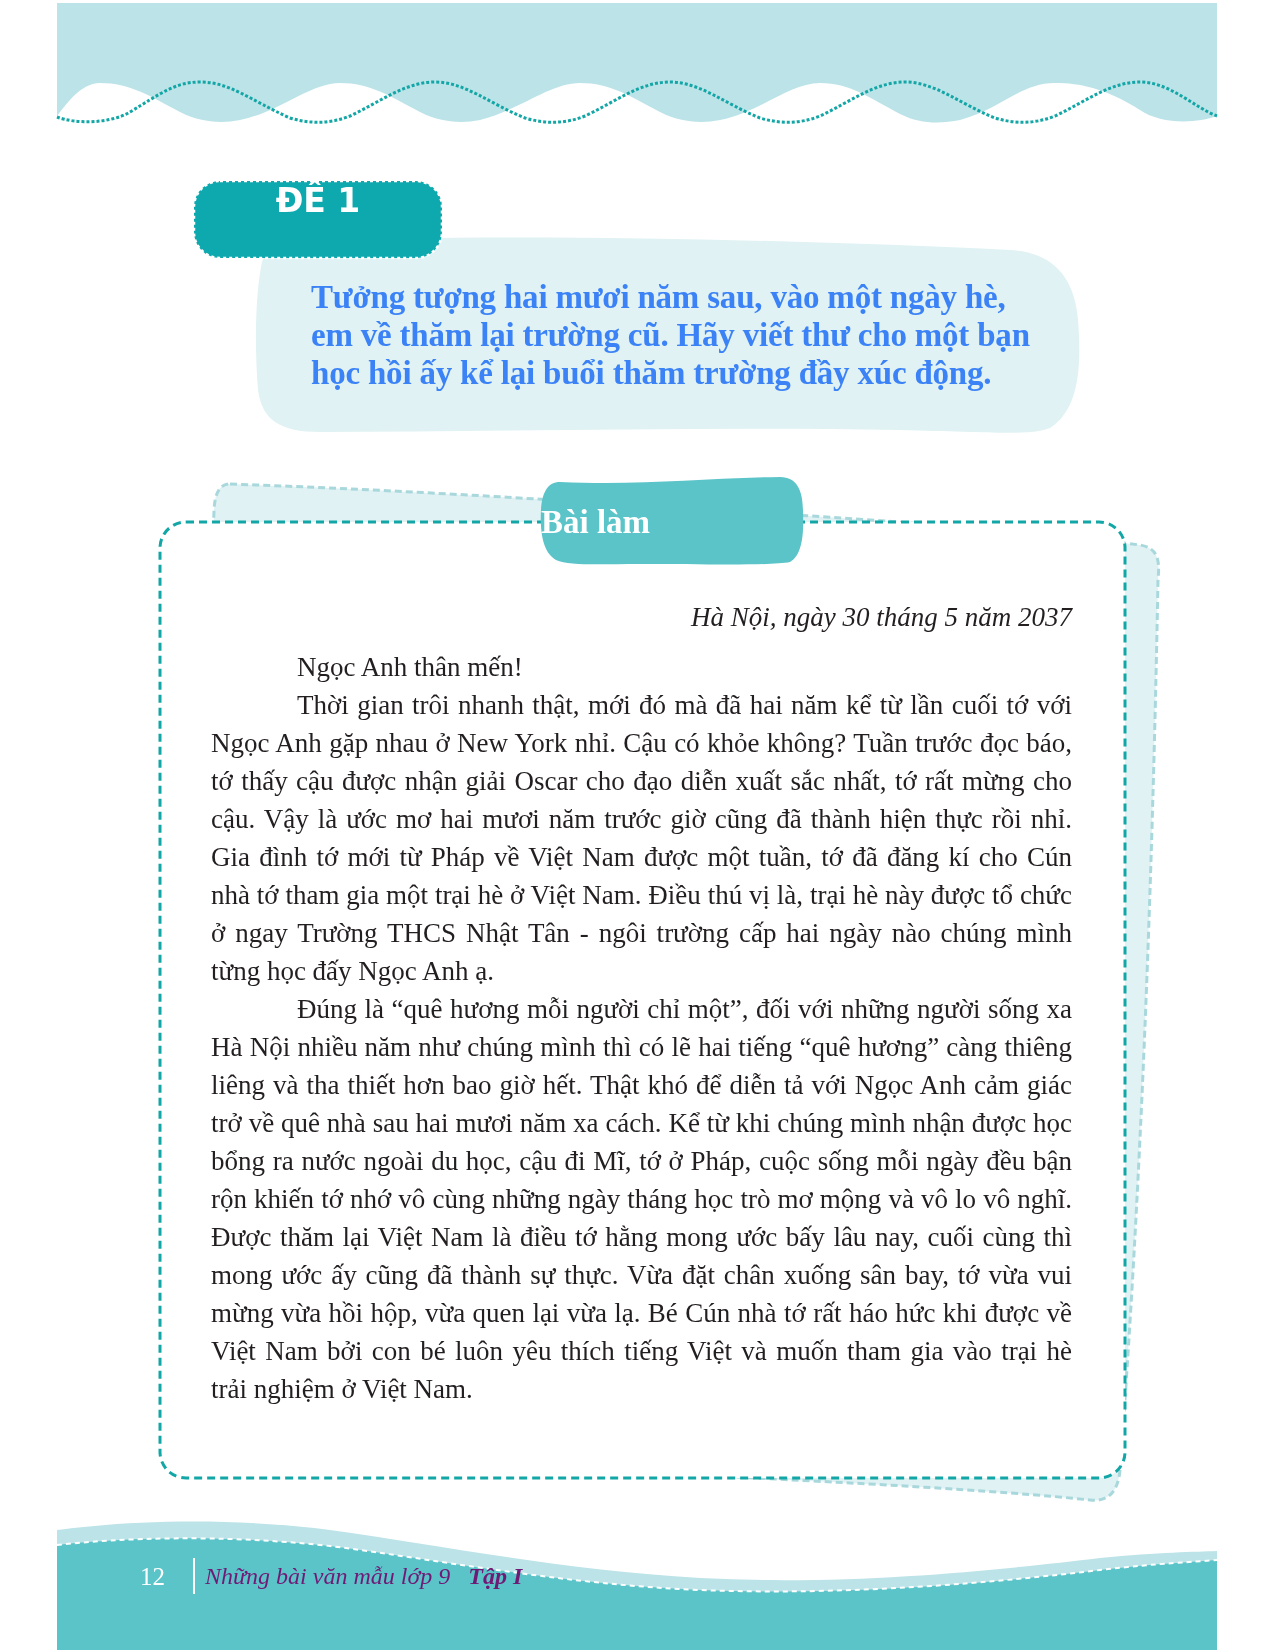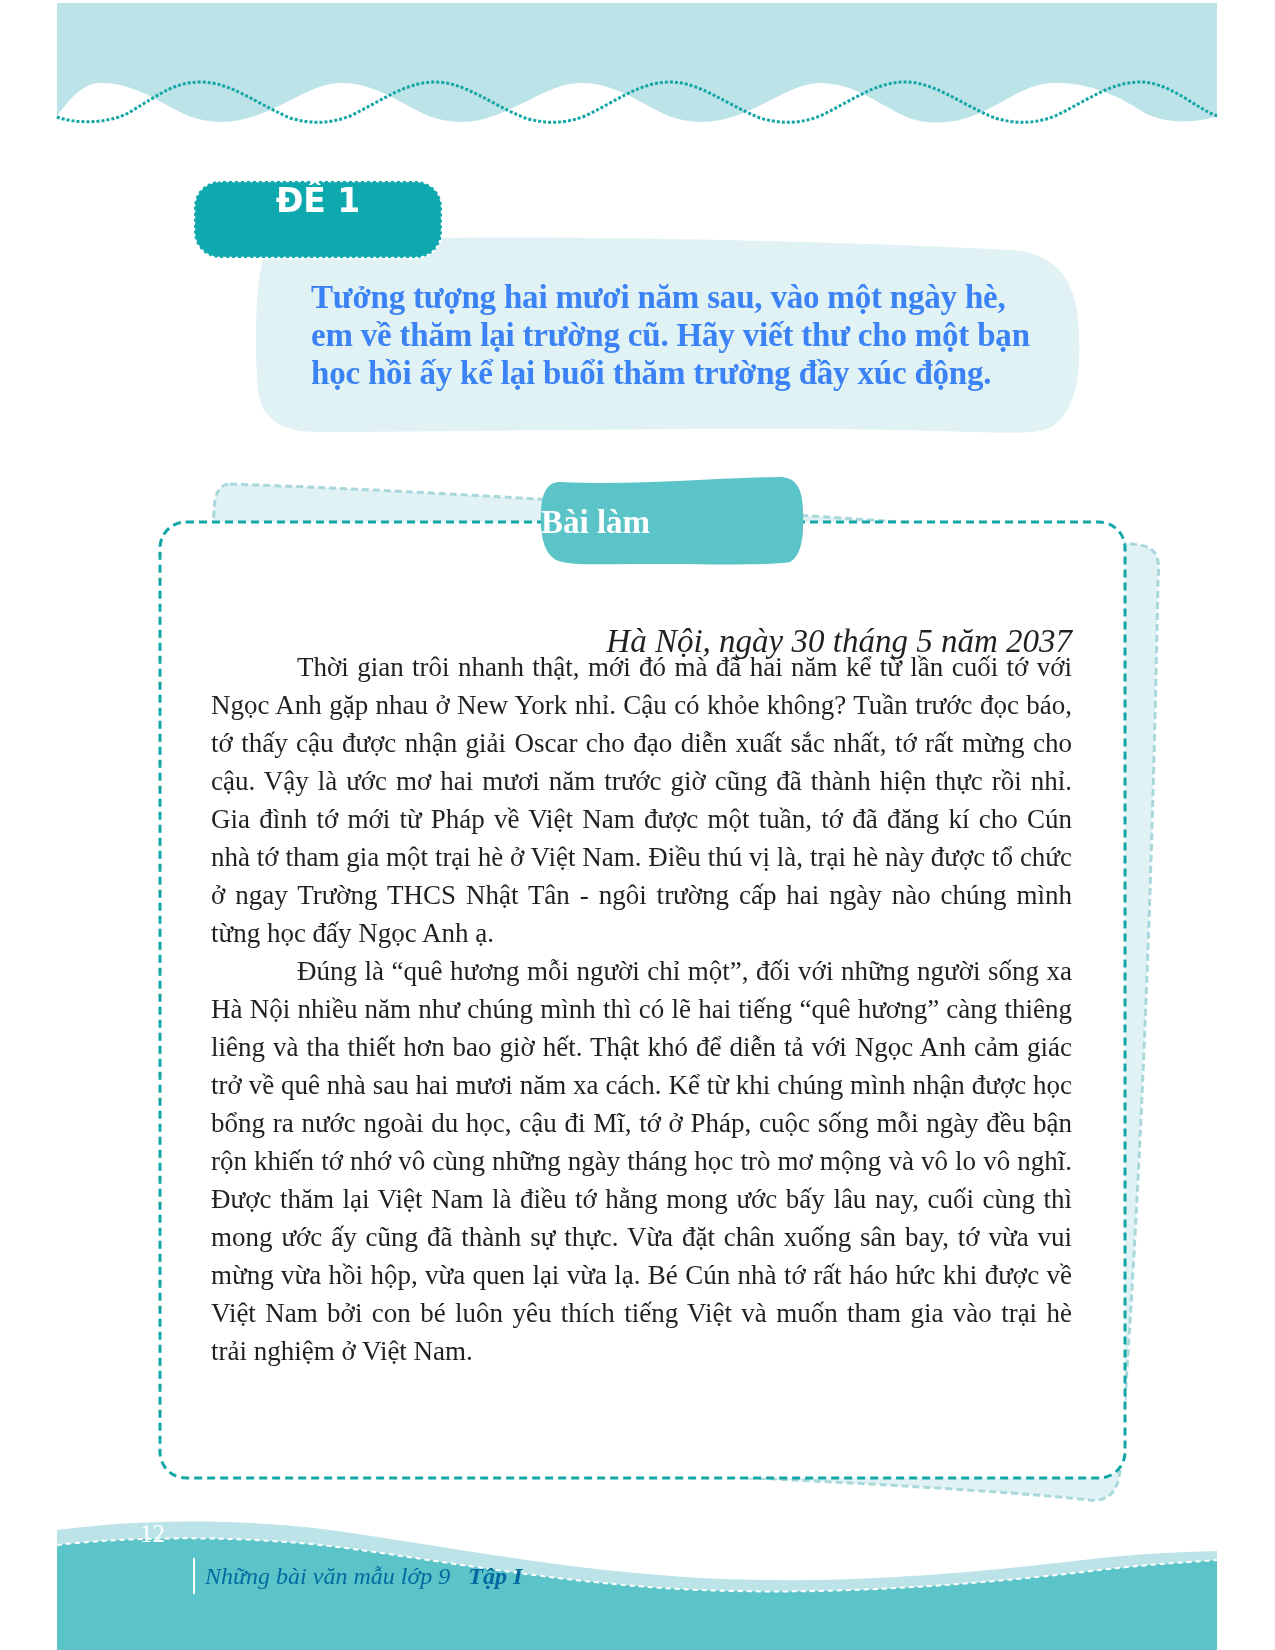--- a/index.html
+++ b/index.html
@@ -15,36 +15,36 @@
   }
   .badge-bai {
     left:541px; top:480px; width:261px; height:85px;
     display:flex; align-items:center; justify-content:flex-start;
     color:#ffffff; font-family:"Liberation Serif","DejaVu Serif",serif;
     font-weight:bold; font-size:33px;
   }
   .date {
     left:600px; top:600px; width:472px; text-align:right;
     font-family:"Liberation Serif","DejaVu Serif",serif; font-style:italic;
-    font-size:33px; line-height:34px;margin-top:24px;
+    font-size:27px; line-height:34px;
   }
   .body-text {
     left:211px; top:648px; width:861px;
     font-family:"Liberation Serif","DejaVu Serif",serif;
     font-size:27px; line-height:38px; text-align:justify; color:#231f20;
   }
   .body-text p { margin:0; text-indent:86px; }
   .body-text p.salutation { text-indent:86px; }
   .footer-num {
-    left:140px; top:1518px; font-family:"Liberation Serif","DejaVu Serif",serif;
+    left:140px; top:1561px; font-family:"Liberation Serif","DejaVu Serif",serif;
     color:#ffffff; font-size:25px; line-height:32px;
   }
   .footer-sep { left:193px; top:1558px; width:2px; height:36px; background:#ffffff; }
   .footer-title {
-    left:205px; top:1560px; color:#0369a1;
+    left:205px; top:1560px; color:#701a75;
     font-family:"Liberation Serif","DejaVu Serif",serif; font-style:italic;
     font-size:24px; line-height:32px; white-space:nowrap;
   }
   .footer-title .vol { margin-left:18px; font-weight:bold; }
 </style>
 </head>
 <body>
 
 <svg class="deco" width="1275" height="1650" viewBox="0 0 1275 1650">
 
@@ -72,20 +72,21 @@
 
 <div class="abs question">Tưởng tượng hai mươi năm sau, vào một ngày hè, em về thăm lại trường cũ. Hãy viết thư cho một bạn học hồi ấy kể lại buổi thăm trường đầy xúc động.</div>
 
 <div class="abs badge-bai">
   <span>Bài làm</span>
 </div>
 
 <div class="abs date">Hà Nội, ngày 30 tháng 5 năm 2037</div>
 
 <div class="abs body-text">
+  <p class="salutation">Ngọc Anh thân mến!</p>
   <p>Thời gian trôi nhanh thật, mới đó mà đã hai năm kể từ lần cuối tớ với Ngọc Anh gặp nhau ở New York nhỉ. Cậu có khỏe không? Tuần trước đọc báo, tớ thấy cậu được nhận giải Oscar cho đạo diễn xuất sắc nhất, tớ rất mừng cho cậu. Vậy là ước mơ hai mươi năm trước giờ cũng đã thành hiện thực rồi nhỉ. Gia đình tớ mới từ Pháp về Việt Nam được một tuần, tớ đã đăng kí cho Cún nhà tớ tham gia một trại hè ở Việt Nam. Điều thú vị là, trại hè này được tổ chức ở ngay Trường THCS Nhật Tân - ngôi trường cấp hai ngày nào chúng mình từng học đấy Ngọc Anh ạ.</p>
   <p>Đúng là “quê hương mỗi người chỉ một”, đối với những người sống xa Hà Nội nhiều năm như chúng mình thì có lẽ hai tiếng “quê hương” càng thiêng liêng và tha thiết hơn bao giờ hết. Thật khó để diễn tả với Ngọc Anh cảm giác trở về quê nhà sau hai mươi năm xa cách. Kể từ khi chúng mình nhận được học bổng ra nước ngoài du học, cậu đi Mĩ, tớ ở Pháp, cuộc sống mỗi ngày đều bận rộn khiến tớ nhớ vô cùng những ngày tháng học trò mơ mộng và vô lo vô nghĩ. Được thăm lại Việt Nam là điều tớ hằng mong ước bấy lâu nay, cuối cùng thì mong ước ấy cũng đã thành sự thực. Vừa đặt chân xuống sân bay, tớ vừa vui mừng vừa hồi hộp, vừa quen lại vừa lạ. Bé Cún nhà tớ rất háo hức khi được về Việt Nam bởi con bé luôn yêu thích tiếng Việt và muốn tham gia vào trại hè trải nghiệm ở Việt Nam.</p>
 </div>
 
 <div class="abs footer-num">12</div>
 <div class="abs footer-sep"></div>
 <div class="abs footer-title">
   <span>Những bài văn mẫu lớp 9</span><span class="vol">Tập I</span>
 </div>
 

